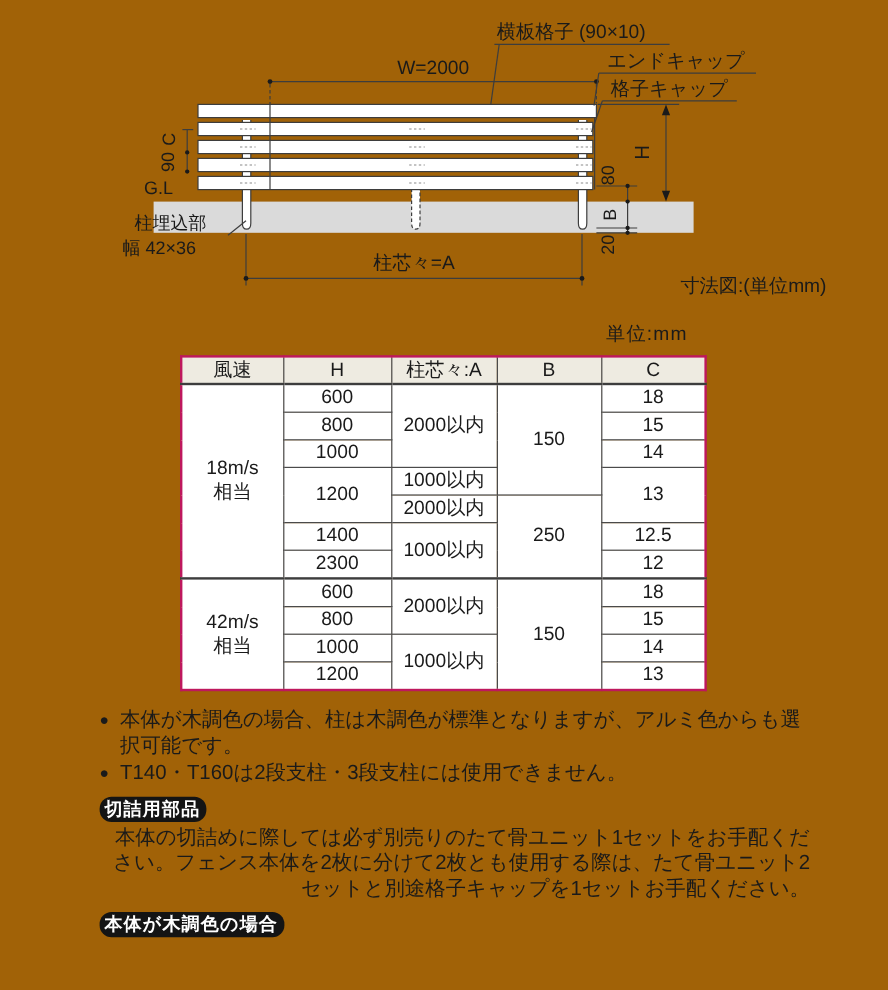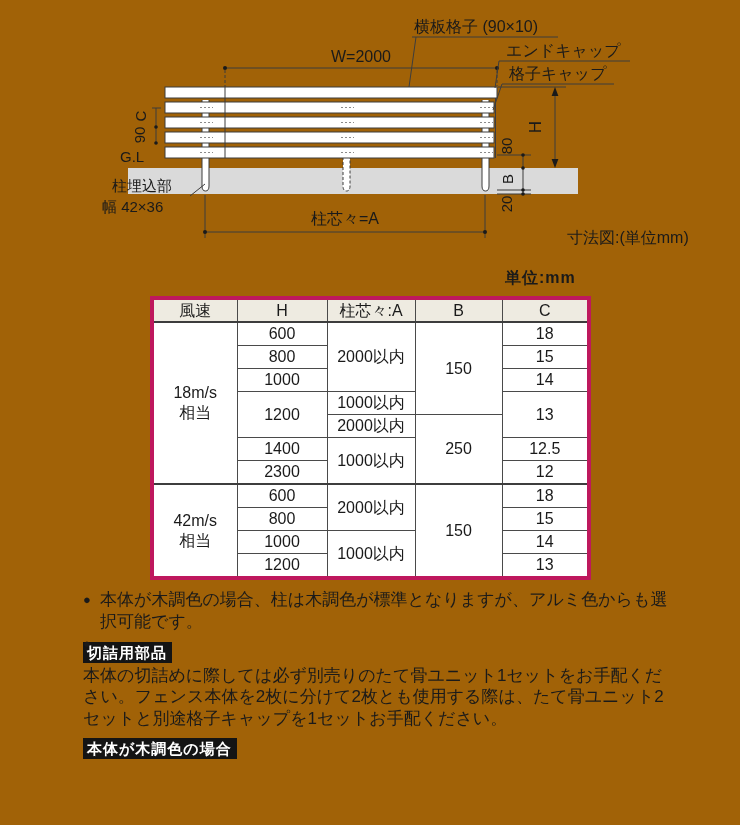--- a/index.html
+++ b/index.html
@@ -20,21 +20,20 @@
     position:absolute;
     left:0; top:0;
   }
   .diagram text{ fill:#1a1a1a; }
   
   .units-label{
     position:absolute;
     left:505px; top:268px;
     font-size:16px;
     letter-spacing:1px;
-    font-weight:bold;
   }
   
   .spec-table{
     position:absolute;
     left:150px; top:296px;
     border-collapse:collapse;
     table-layout:fixed;
     font-size:16px;
   }
   .spec-table th, .spec-table td{
@@ -45,21 +44,21 @@
     white-space:pre-line;
     line-height:20px;
   }
   .spec-table th{
     background:#eeebe1;
     font-weight:normal;
     height:21px;
     border-bottom:2px solid #3d3d3d;
   }
   .spec-table td{ height:22px; background:#fff; }
-  .spec-table{ border:4px solid #be185d; }
+  .spec-table{ border:2px solid #be185d; }
   .spec-table td.sec{ border-top:2px solid #3d3d3d; }
   
   .notes{
     position:absolute;
     left:83px; top:589px;
     width:592px;
     font-size:17px;
   }
   .bullet-item{
     position:relative;
@@ -75,24 +74,26 @@
   .black-label{
     display:inline-block;
     background:#141414;
     color:#ffffff;
     font-size:15px;
     font-weight:bold;
     line-height:17px;
     padding:2px 5px 2px 4px;
     margin:9px 0 2px 0;
     letter-spacing:1px;
+    border-radius:10px;
   }
   .notes p{
     margin:0;
     line-height:21.4px;
+    text-align:right;
   }
 </style>
 </head>
 <body>
 
 <div class="page">
 
   <svg class="diagram" width="740" height="262" viewBox="0 0 740 262">
     <g stroke="#3d3d3d" stroke-width="1" fill="none">
 
@@ -262,20 +263,21 @@
       </tbody>
   </table>
 
   <div class="notes">
     <div class="bullet-item">
       <span class="bullet-glyph">●</span>
       <span>本体が木調色の場合、柱は木調色が標準となりますが、アルミ色からも選択可能です。</span>
     </div>
     <div class="bullet-item">
       <span class="bullet-glyph">●</span>
+      <span>T140・T160は2段支柱・3段支柱には使用できません。</span>
     </div>
 
     <div>
       <div class="black-label">切詰用部品</div>
     </div>
     <p>本体の切詰めに際しては必ず別売りのたて骨ユニット1セットをお手配ください。フェンス本体を2枚に分けて2枚とも使用する際は、たて骨ユニット2セットと別途格子キャップを1セットお手配ください。</p>
 
     <div>
       <div class="black-label">本体が木調色の場合</div>
     </div>

